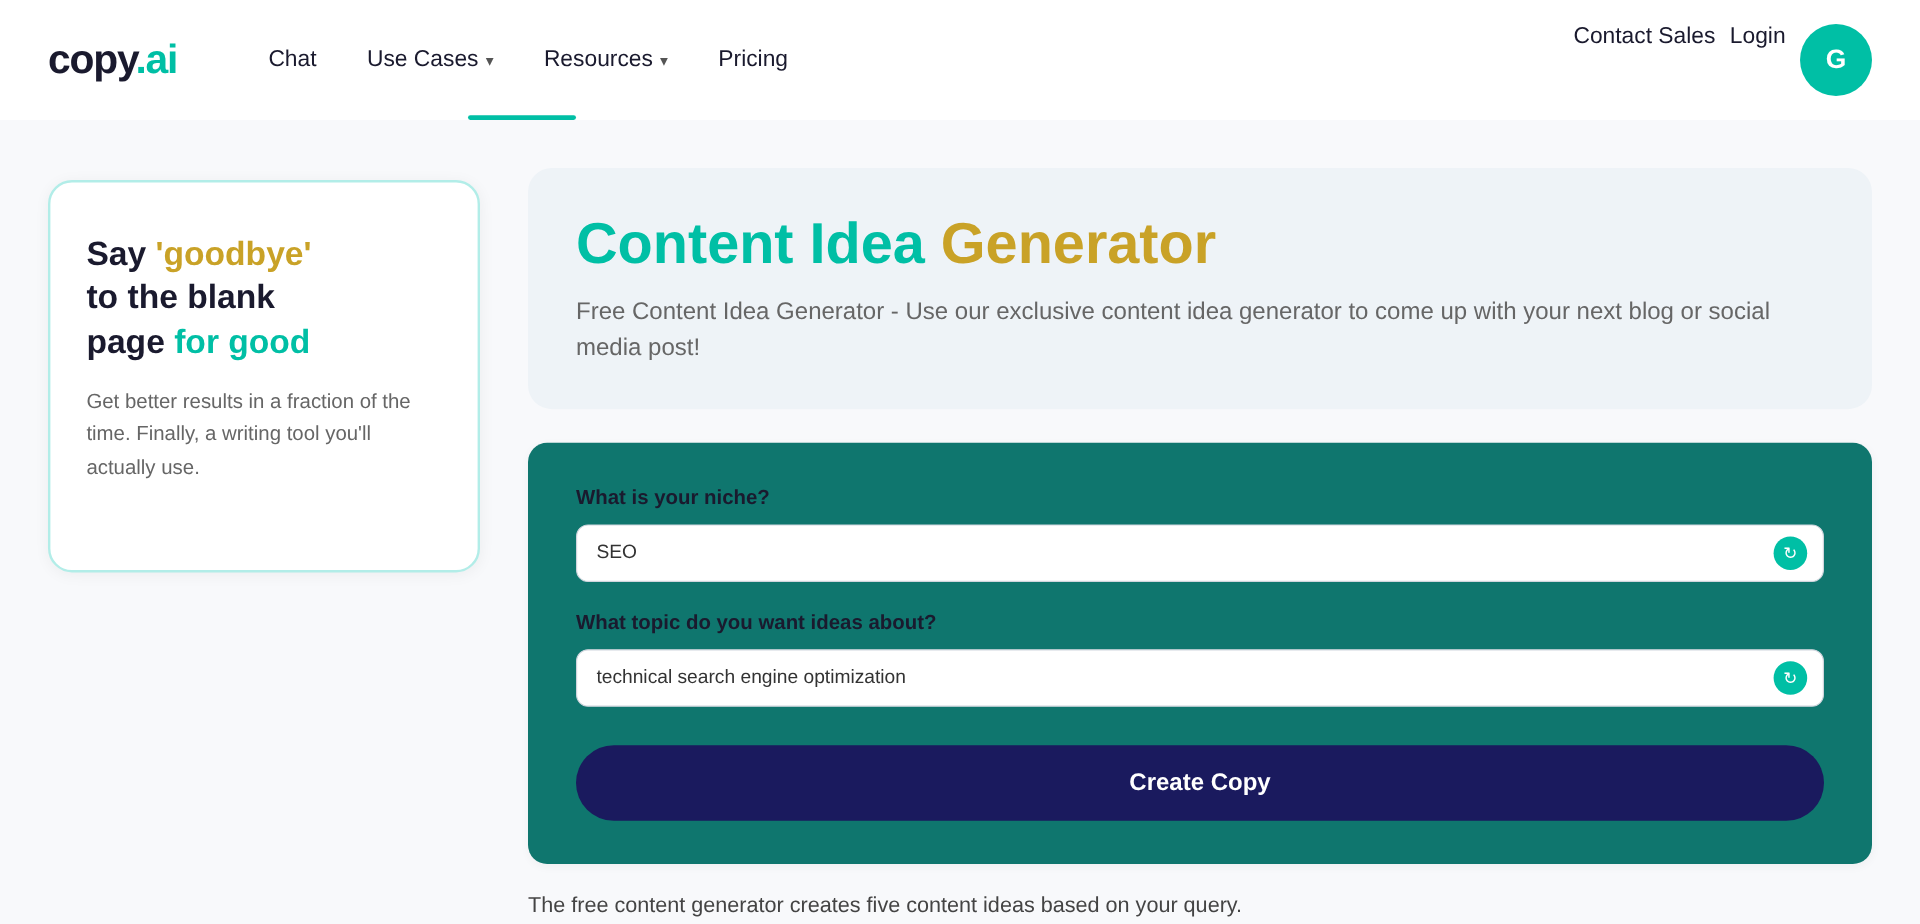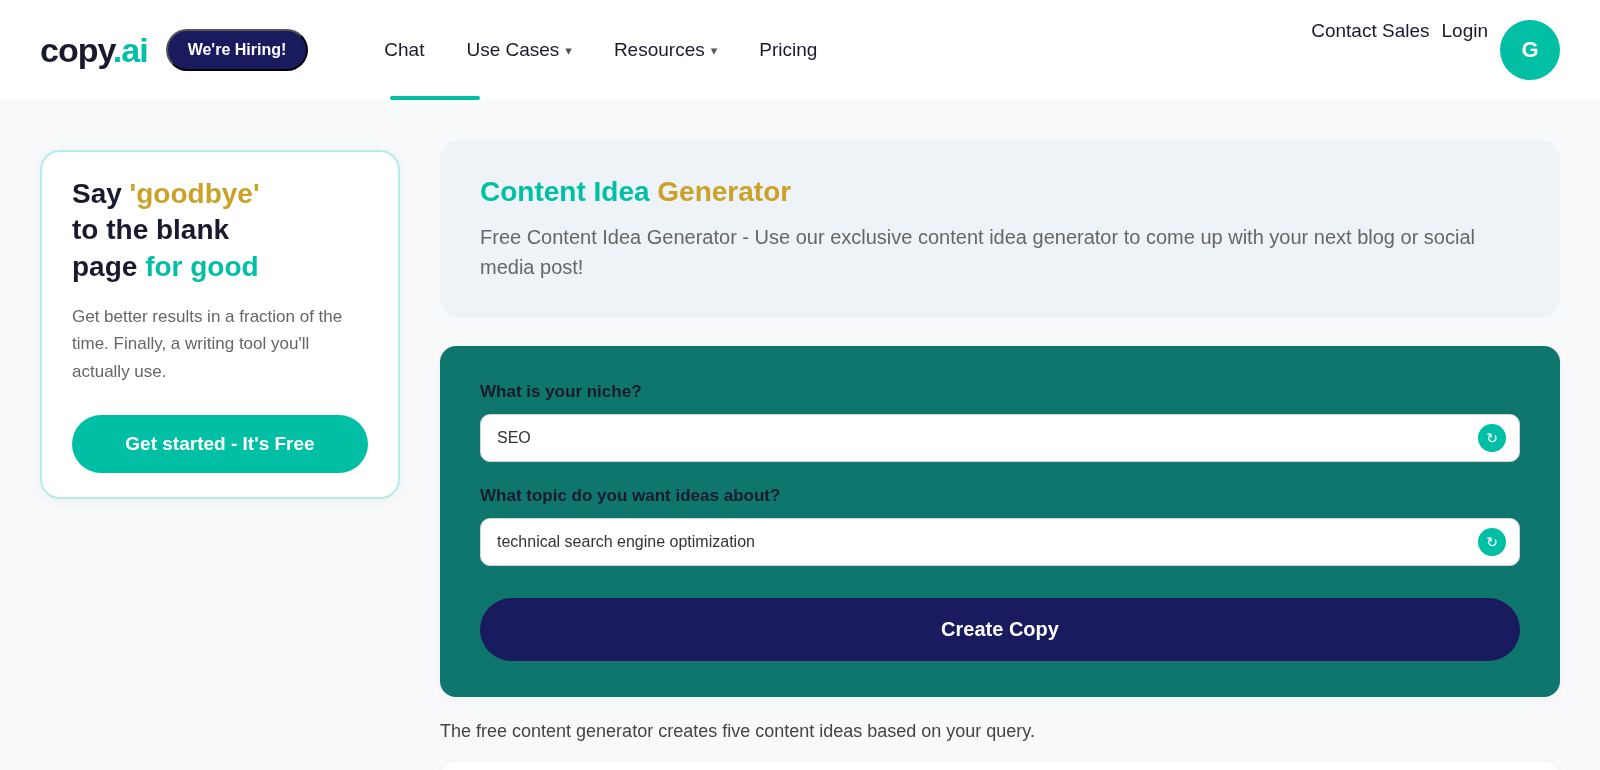--- a/index.html
+++ b/index.html
@@ -108,21 +108,21 @@
     
     .left-panel {
       width: 360px;
       flex-shrink: 0;
       padding-top: 20px;
     }
     .left-card {
       background: #fff;
       border-radius: 20px;
       border: 2px solid #b2ede8;
-      padding: 24px 30px;
+      padding: 42px 30px;
       box-shadow: 0 2px 12px rgba(0,0,0,0.05);
     }
     .headline {
       font-size: 28px;
       font-weight: 800;
       color: #1a1a2e;
       line-height: 1.3;
       margin-bottom: 18px;
     }
     .highlight-yellow {
@@ -155,21 +155,21 @@
       flex: 1;
       padding-top: 10px;
     }
     .tool-card {
       background: #eef3f7;
       border-radius: 20px;
       padding: 36px 40px;
       margin-bottom: 28px;
     }
     .tool-title {
-      font-size: 28px;
+      font-size: 48px;
       font-weight: 800;
       margin-bottom: 14px;
     }
     .tool-title-content {
       color: #00bfa5;
     }
     .tool-title-idea {
       color: #00bfa5;
     }
     .tool-title-generator {
@@ -274,21 +274,20 @@
     }
   </style>
 </head>
 <body>
 
 <header class="header">
   <div class="logo-area">
     <div class="logo-text">
       <span>copy</span><span class="logo-dot">.ai</span>
     </div>
-    <button class="hiring-badge">We're Hiring!</button>
   </div>
 
   <nav class="nav">
     <div class="nav-item">
       <span>Chat</span>
     </div>
     <div class="nav-item">
       <span>Use Cases</span>
       <span class="chevron">▾</span>
     </div>
@@ -313,21 +312,20 @@
 <div class="main">
 
   <div class="left-panel">
     <div class="left-card">
       <div class="headline">
         Say <span class="highlight-yellow">'goodbye'</span><br>
         to the blank<br>
         page <span class="highlight-green">for good</span>
       </div>
       <p class="subtext">Get better results in a fraction of the time. Finally, a writing tool you'll actually use.</p>
-      <button class="cta-button">Get started - It's Free</button>
     </div>
   </div>
 
   <div class="right-panel">
 
     <div class="tool-card">
       <div class="tool-title">
         <span class="tool-title-content">Content </span><span class="tool-title-idea">Idea </span><span class="tool-title-generator">Generator</span>
       </div>
       <p class="tool-desc">Free Content Idea Generator - Use our exclusive content idea generator to come up with your next blog or social media post!</p>

